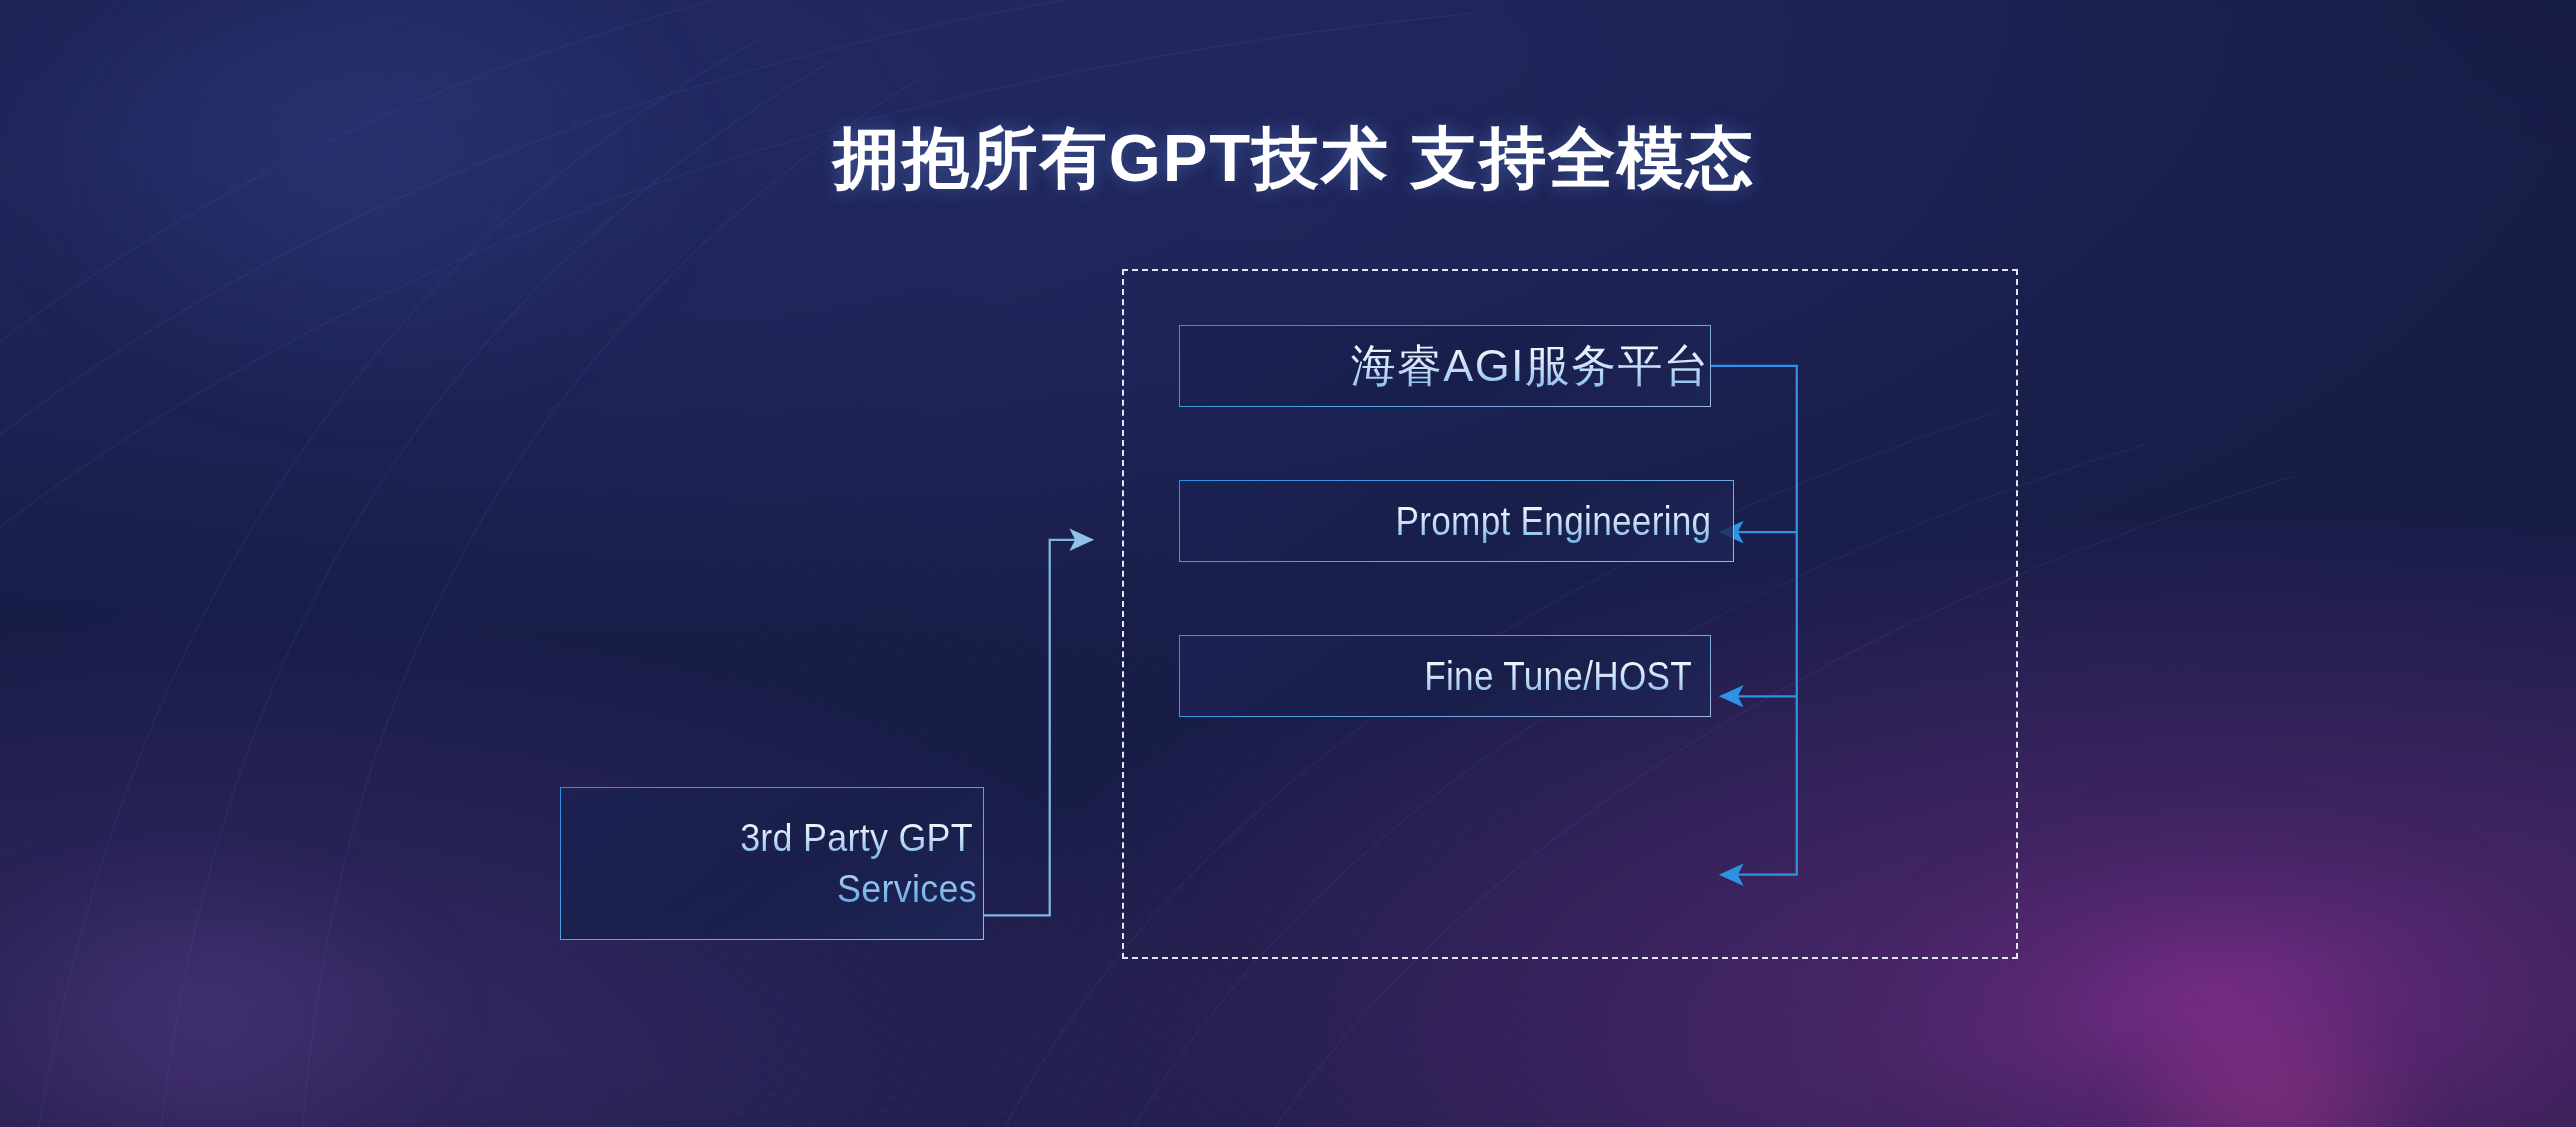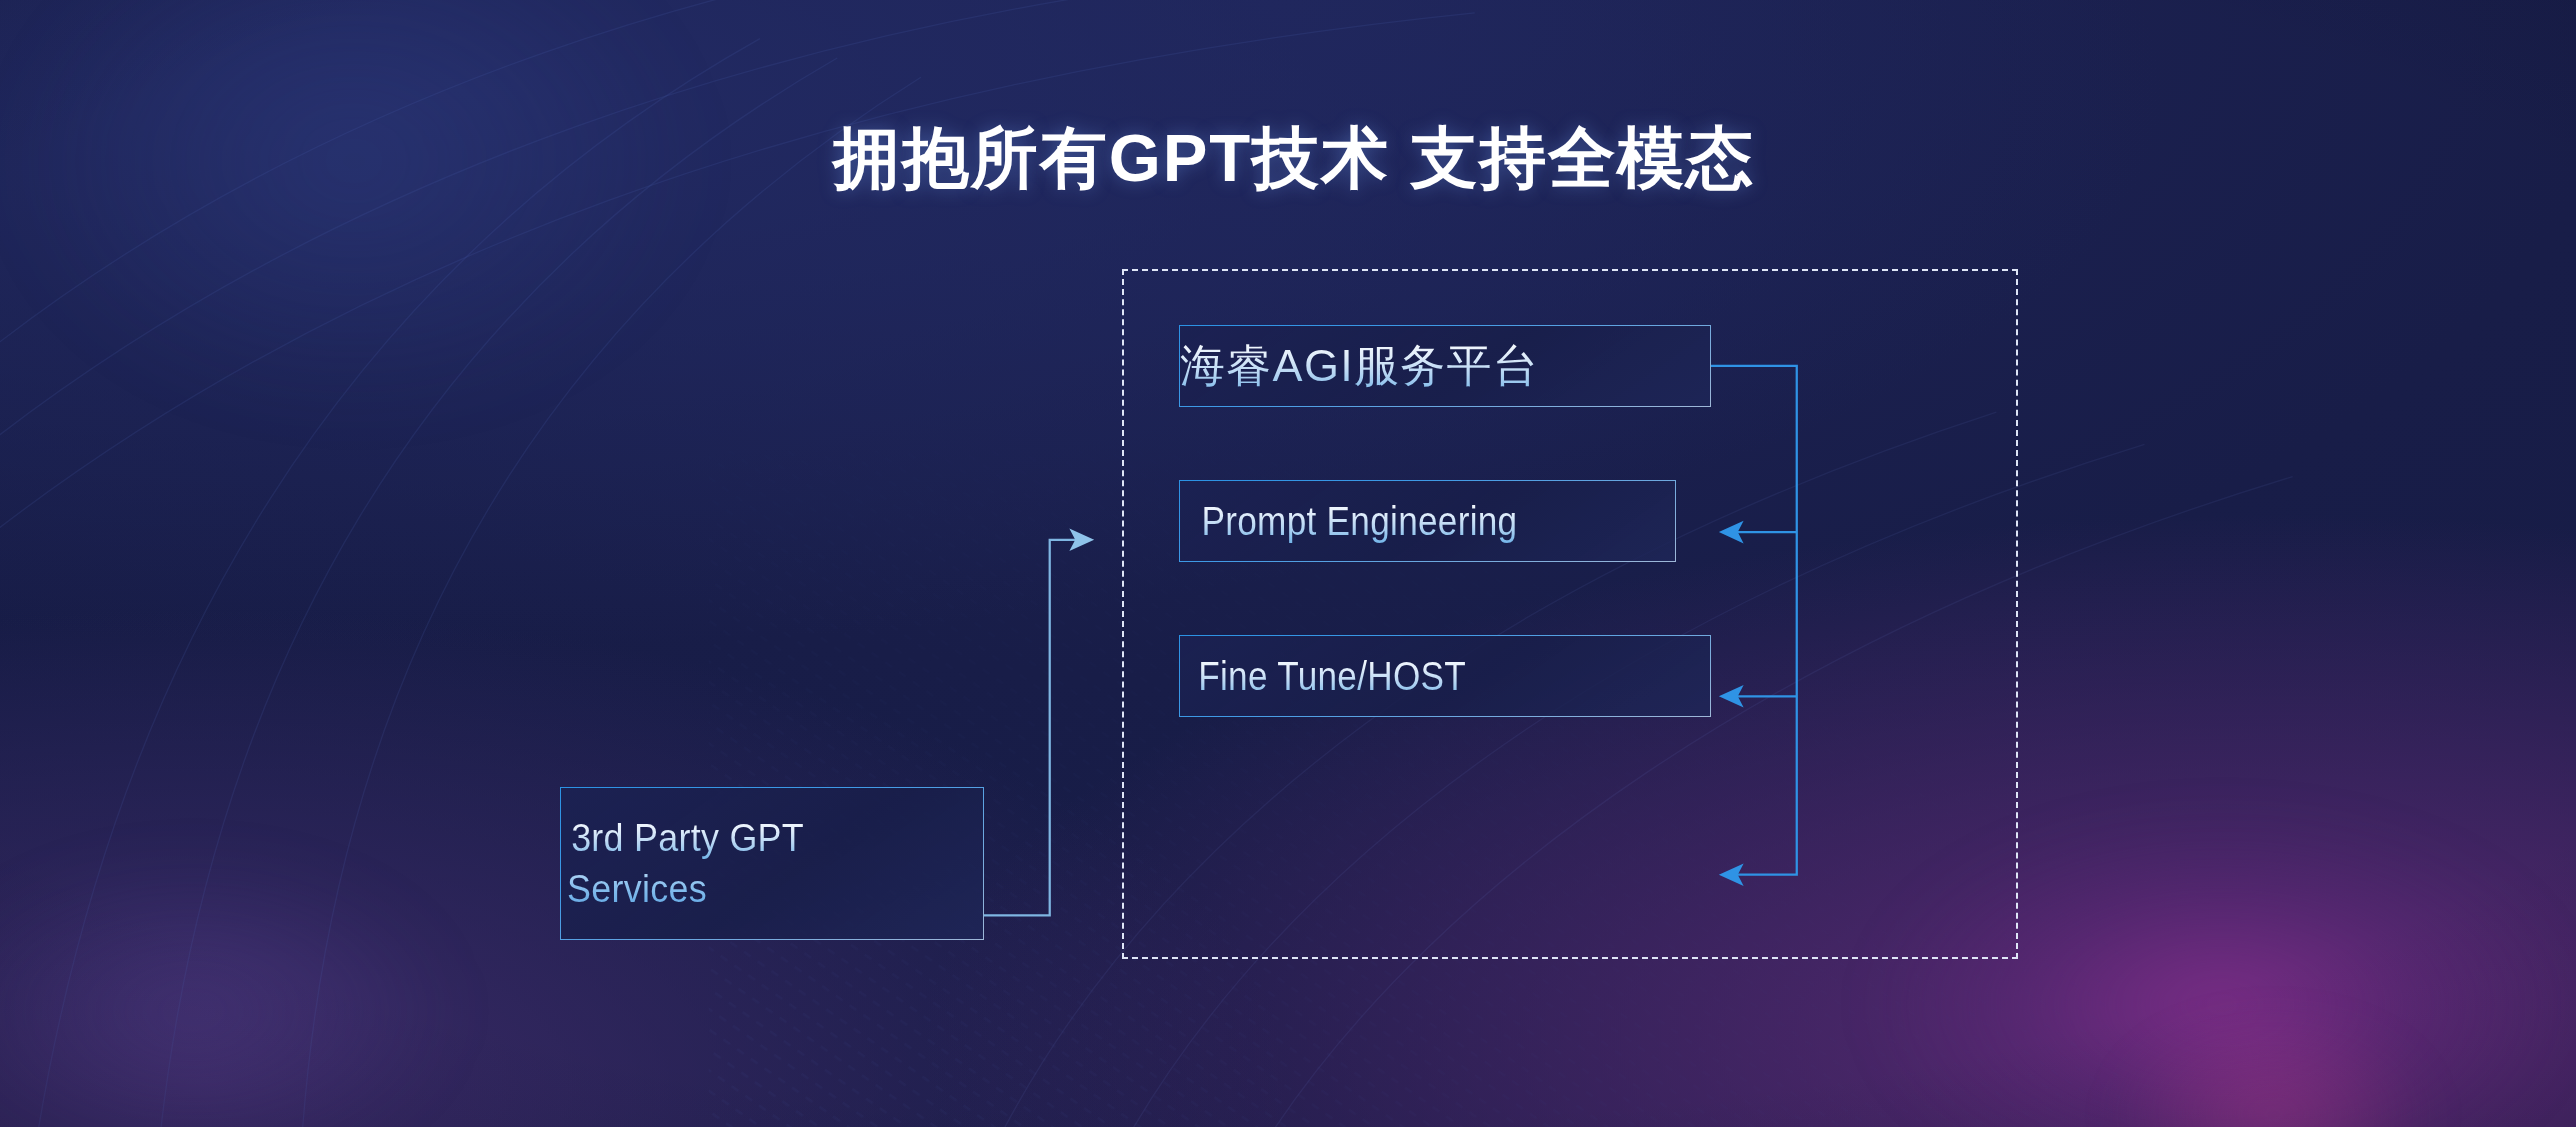--- a/index.html
+++ b/index.html
@@ -51,34 +51,34 @@
     position:absolute;left:1122px;top:269px;width:896px;height:690px;
     border:2.6px dashed #dfe6f7;
     box-sizing:border-box;
   }
   .node{
     position:absolute;
     box-sizing:border-box;
     border:1.9px solid;
     border-image:linear-gradient(160deg,#2b92e4 0%,#3f9ae6 35%,#9fb8d8 100%) 1;
     background:linear-gradient(145deg, rgba(27,33,82,.92) 0%, rgba(24,30,74,.86) 55%, rgba(30,38,88,.80) 100%);
-    display:flex;flex-direction:column;align-items:flex-start;justify-content:center;
+    display:flex;flex-direction:column;align-items:flex-end;justify-content:center;
     text-align:center;
   }
   .node .line1,.node .line2{
     display:block;
     background:linear-gradient(180deg,#ffffff 0%,#e2eefb 32%,#b7d6f3 62%,#6fb3e8 100%);
     -webkit-background-clip:text;background-clip:text;
     -webkit-text-fill-color:transparent;color:transparent;
     letter-spacing:0.3px;
     white-space:nowrap;
   }
   #node-agi{left:1179px;top:325px;width:532px;height:82px;}
   #node-agi .line1{font-size:45px;font-weight:400;letter-spacing:1.3px;}
-  #node-prompt{left:1179px;top:480px;width:497px;height:82px;}
+  #node-prompt{left:1179px;top:480px;width:555px;height:82px;}
   #node-prompt .line1{font-size:40px;font-weight:400;transform:scaleX(.88);transform-origin:center;}
   #node-finetune{left:1179px;top:635px;width:532px;height:82px;}
   #node-finetune .line1{font-size:40px;font-weight:400;transform:scaleX(.88);transform-origin:center;}
   #node-robot{left:1179px;top:787px;width:532px;height:153px;}
   #node-robot .line1{font-size:39px;font-weight:400;transform:scaleX(.9);transform-origin:center;}
   #node-robot .line2{font-size:35px;font-weight:400;margin-top:3.9px;transform:scaleX(.9);transform-origin:center;
     background:linear-gradient(180deg,#cfe6fb 0%,#9fd0f4 45%,#63a9e4 100%);
     -webkit-background-clip:text;background-clip:text;-webkit-text-fill-color:transparent;}
   #node-third{left:560px;top:787px;width:424px;height:153px;}
   #node-third .line1{font-size:39px;font-weight:400;transform:scaleX(.92);transform-origin:center;}

